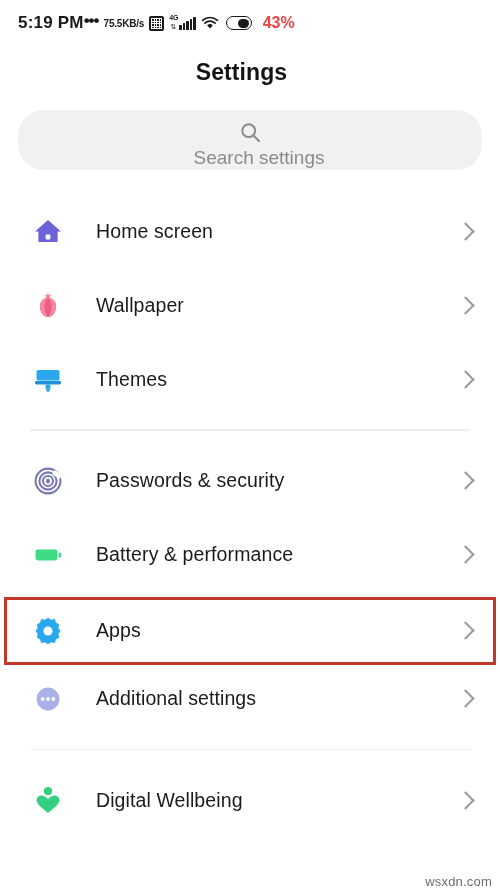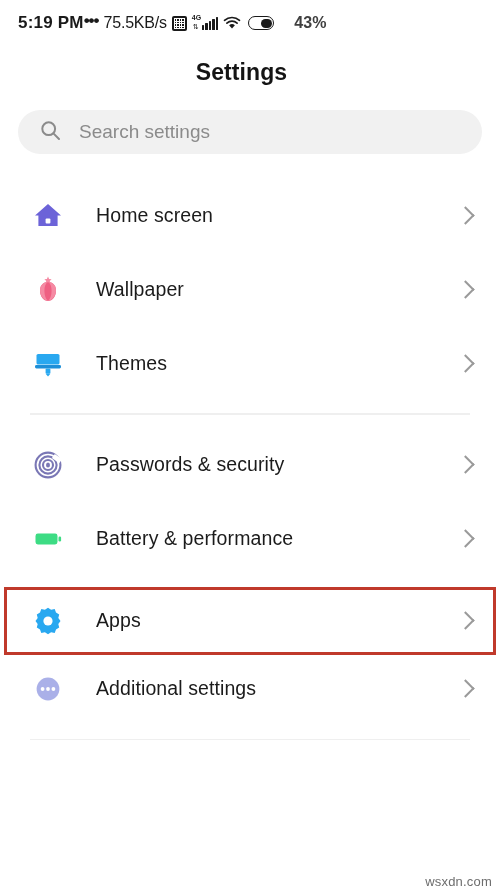--- a/index.html
+++ b/index.html
@@ -38,22 +38,22 @@
   .status-dots {
     letter-spacing: -1px;
     font-size: 17px;
     font-weight: 900;
     color: #1a1a1a;
     line-height: 1;
     position: relative;
     top: -3px;
   }
   .status-net {
-    font-size: 16px;
-    font-weight: 400;
+    font-size: 10px;
+    font-weight: 700;
     color: #1a1a1a;
     letter-spacing: -0.2px;
   }
   .icon-sim {
     width: 15px; height: 15px;
     background: #1a1a1a;
     border-radius: 2px;
     position: relative;
     display: inline-block;
   }
@@ -113,46 +113,47 @@
     content:"";
     position:absolute;
     right: 1.5px; top: 1.5px; bottom: 1.5px;
     width: 11px;
     background:#1a1a1a;
     border-radius: 6px;
   }
   .status-pct {
     font-size: 16px;
     font-weight: 700;
-    color:#404040;
-    margin-left: 15px;
+    color:#ef4444;
+    margin-left: 6px;
   }
 
   
   .page-title {
     text-align: center;
     font-size: 23px;
     font-weight: 700;
     color: #141414;
     margin: 13px 17px 0 0;
     letter-spacing: 0.1px;
   }
 
   
   .search-wrap {
     margin: 24px 18px 0 18px;
   }
   .search-box {
-    height: 44px;
+    height: 60px;
     background: #f1f1f1;
     border-radius: 26px;
     display: flex;
     align-items: center;
-    padding: 0 22px;
+    padding: 12px 22px;
     box-sizing: border-box;
+    flex-direction: column;
   }
   .search-placeholder {
     font-size: 19px;
     color: #8b8b8b;
     margin-left: 18px;
   }
 
   
   .list { margin-top: 24px; }
   .row {
@@ -189,21 +190,21 @@
   .divider {
     height: 1.5px;
     background: #efefef;
     margin: 13px 30px;
   }
 
   
   .row.highlight {
     outline: 3px solid #c0392b;
     outline-offset: 0px;
-    margin: 14px 7px 0 7px;
+    margin: 8px 7px 0 7px;
     padding-left: 23px;
     padding-right: 15px;
     height: 62px;
   }
 
   .watermark {
     position: absolute;
     right: 8px;
     bottom: 4px;
     font-size: 13px;
@@ -348,16 +349,28 @@
         </svg>
       </span>
       <span class="row-label">Additional settings</span>
       <span class="chev"></span>
     </div>
 
   </div>
 
   <div class="divider"></div>
 
+  <div>
+    <div class="row">
+      <span class="row-icon">
+        <svg width="32" height="32" viewBox="0 0 32 32">
+          <circle cx="16" cy="7.2" r="4.1" fill="#35d07f"></circle>
+          <path d="M16 29 C10 24 4.6 20.6 4.6 16.3 C4.6 13.4 6.8 11.4 9.4 11.4 C11.5 11.4 14.4 12.6 16 15.2 C17.6 12.6 20.5 11.4 22.6 11.4 C25.2 11.4 27.4 13.4 27.4 16.3 C27.4 20.6 22 24 16 29 Z" fill="#35d07f"></path>
+        </svg>
+      </span>
+      <span class="row-label">Digital Wellbeing</span>
+      <span class="chev"></span>
+    </div>
+  </div>
 
 </div>
 
 <div class="watermark">wsxdn.com</div>
 
 </body></html>

